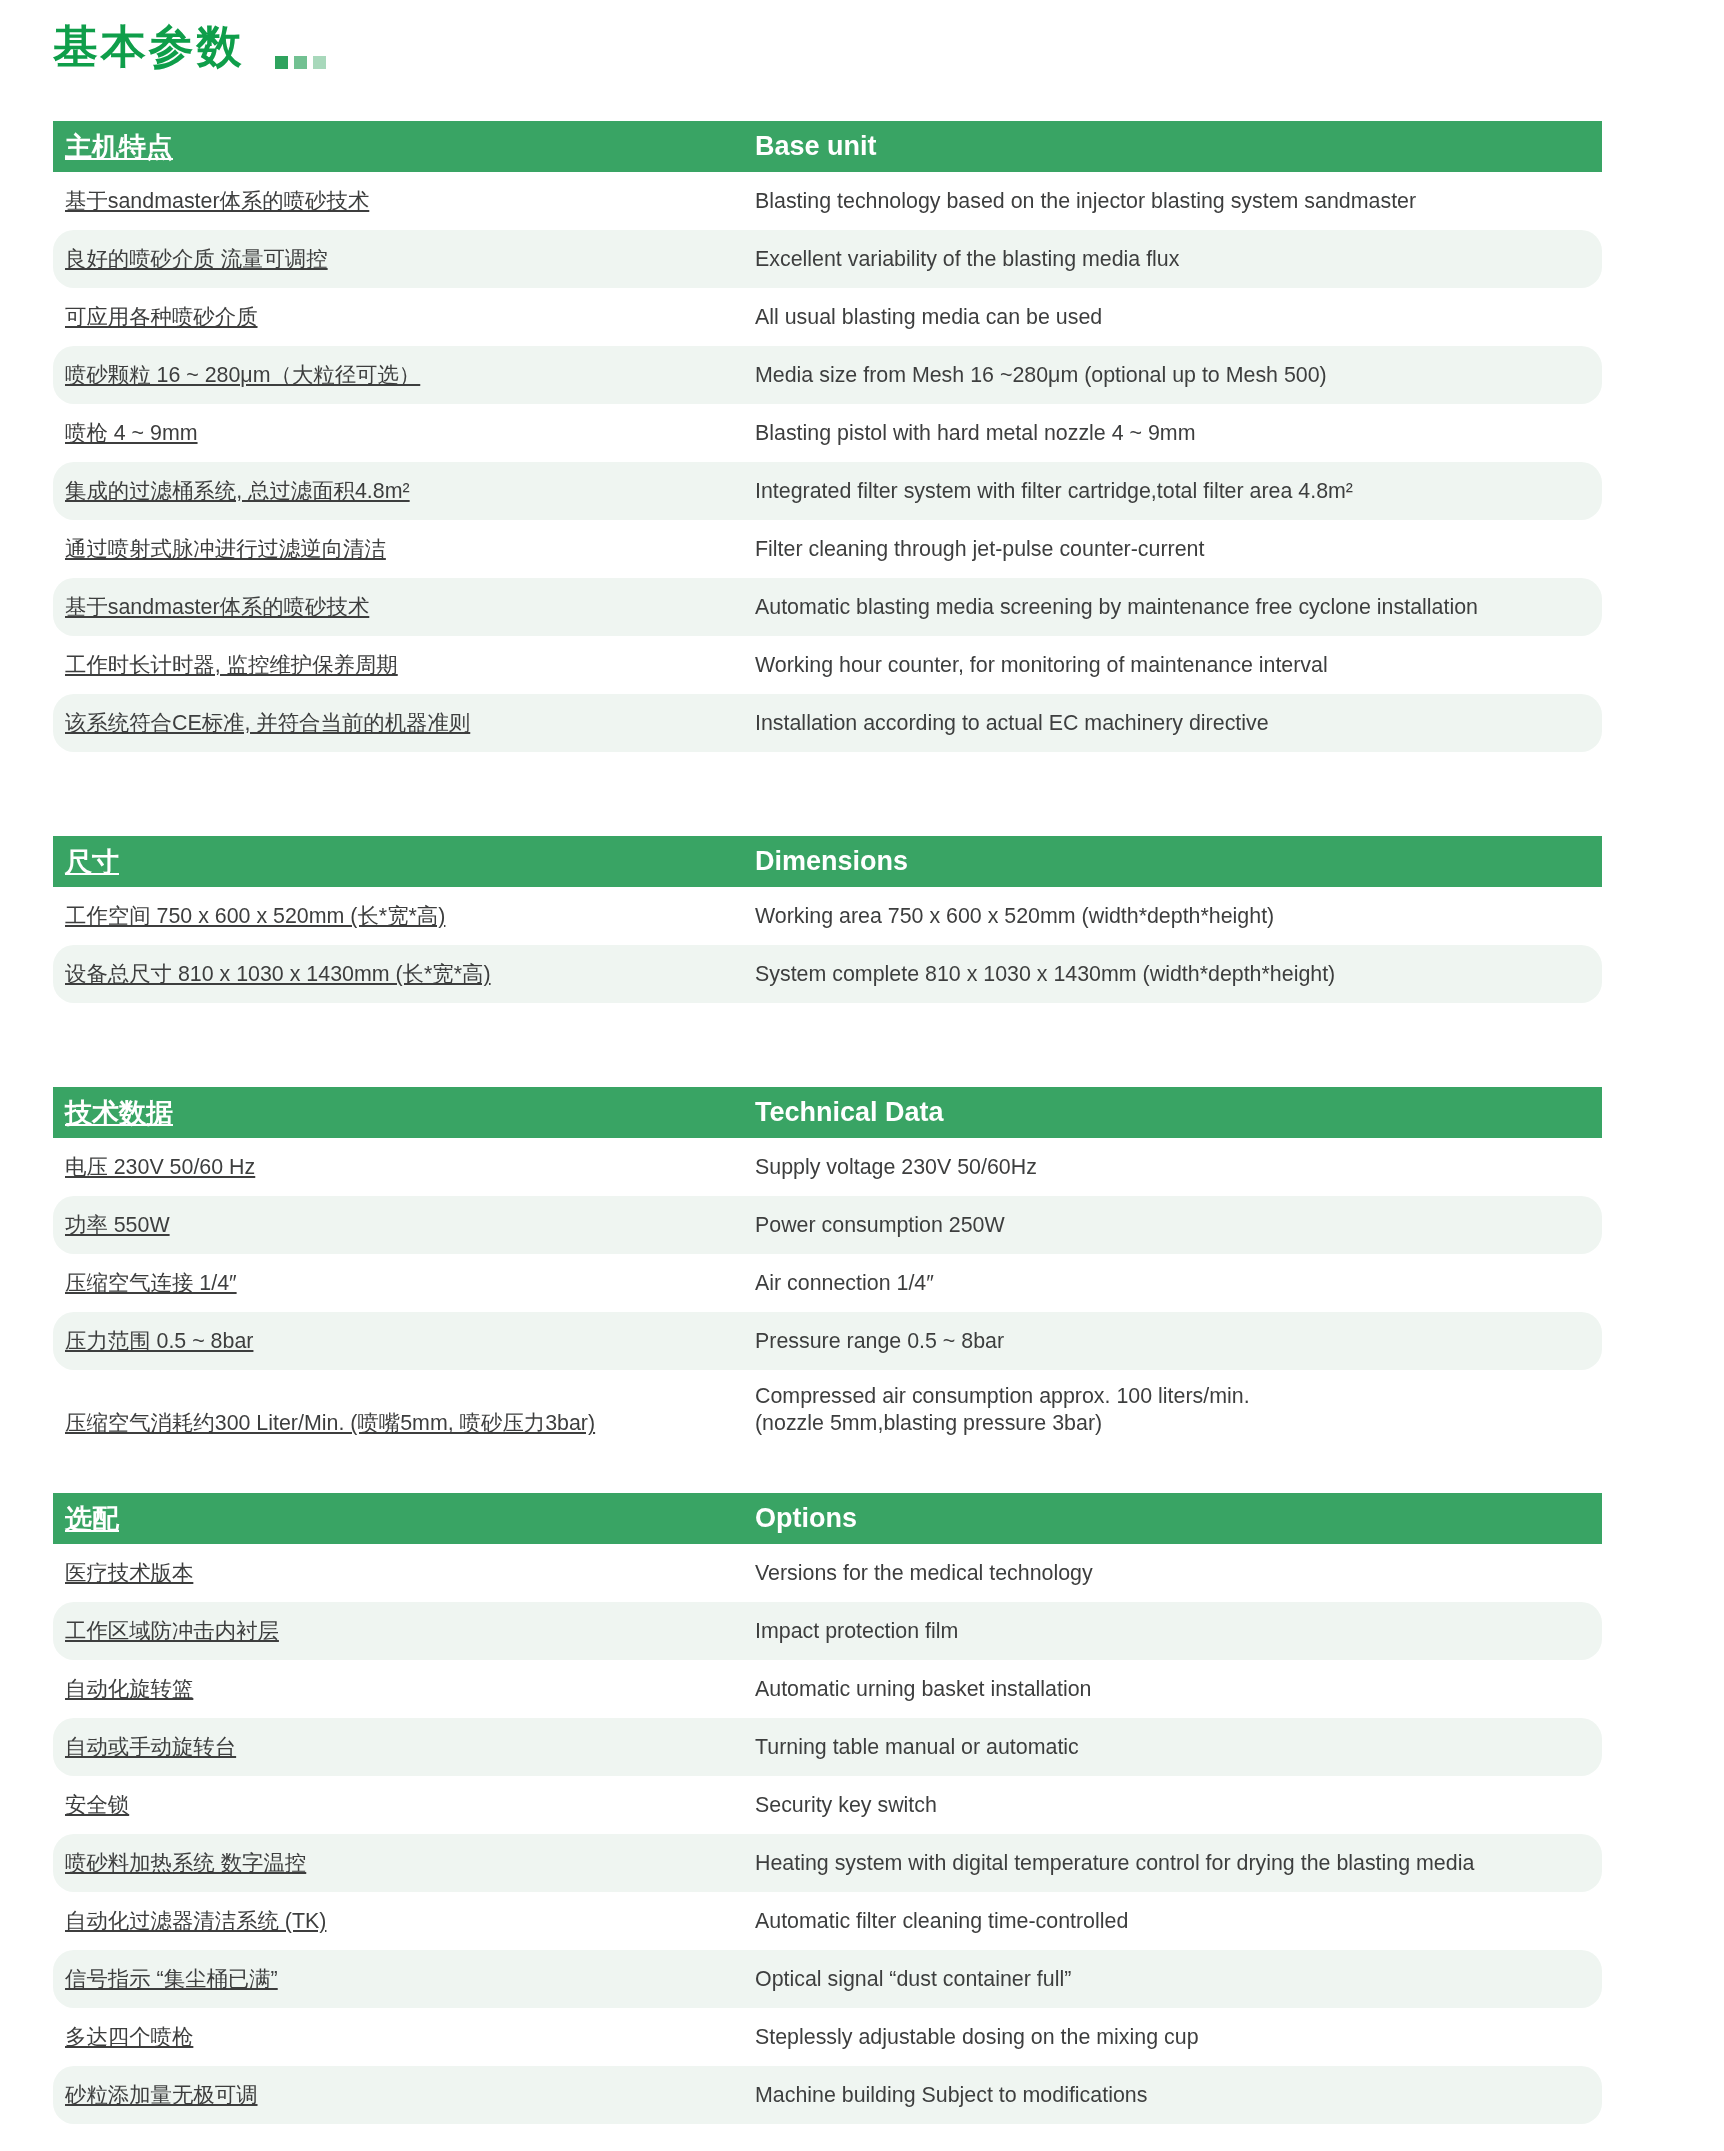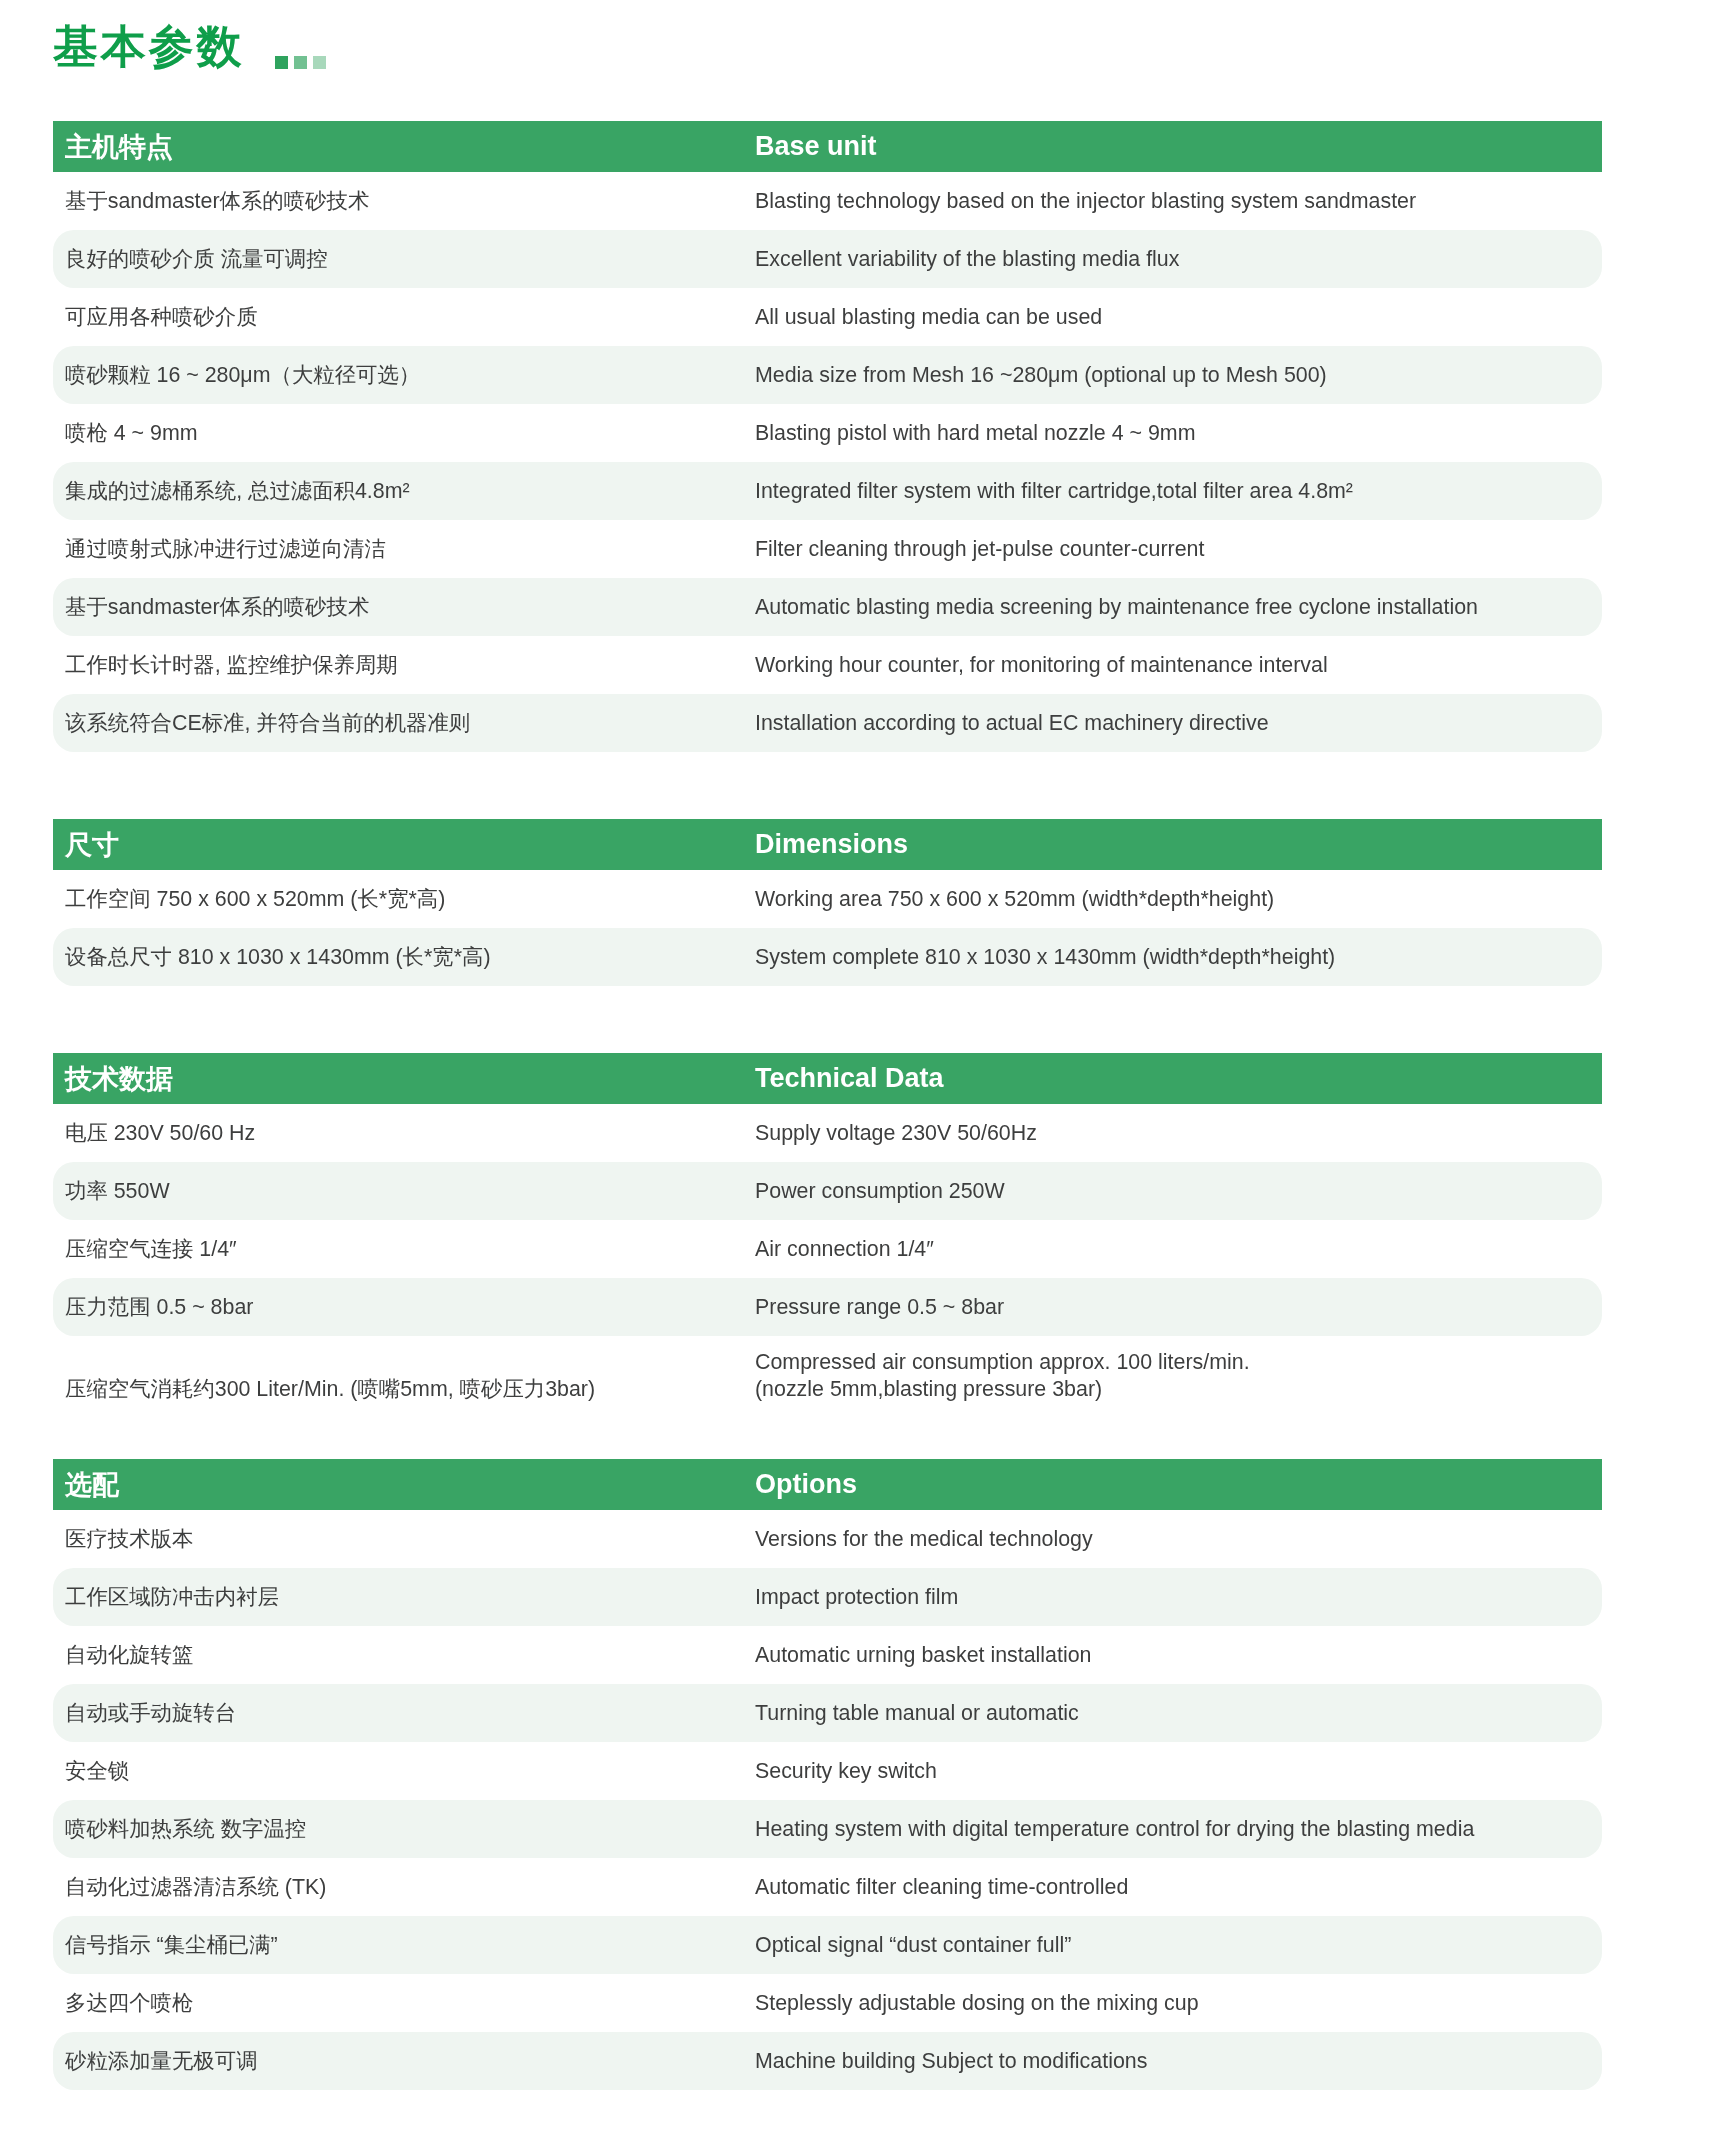--- a/index.html
+++ b/index.html
@@ -21,37 +21,38 @@
     letter-spacing: 2.8px;
     line-height: 1;
   }
   .title-squares { display: flex; gap: 5.6px; margin-left: 11.2px; margin-top: -7.5px; }
   .sq { width: 13px; height: 13px; background: #2fa35e; display: inline-block; }
   .sq2 { opacity: 0.68; }
   .sq3 { opacity: 0.42; }
 
   .spec-table { width: 1549px; }
   .mt-first { margin-top: 52px; }
-  .mt-big   { margin-top: 67px; }
+  .mt-big   { margin-top: 84px; }
   .mt-small { margin-top: 41px; }
 
   .thead {
     display: flex;
     align-items: center;
     height: 51px;
     background: #39a464;
     color: #ffffff;
     font-size: 27px;
     font-weight: bold;
   }
   .cn {
     flex: 0 0 702px;
     width: 702px;
     padding-left: 12px;
     box-sizing: border-box;
+    text-decoration: underline;
   }
   .en { flex: 1 1 auto; white-space: pre-line; padding-right: 19px; }
 
   .row {
     display: flex;
     align-items: center;
     min-height: 58px;
     font-size: 21.4px;
     line-height: 1.26;
     color: #3d3e3e;

